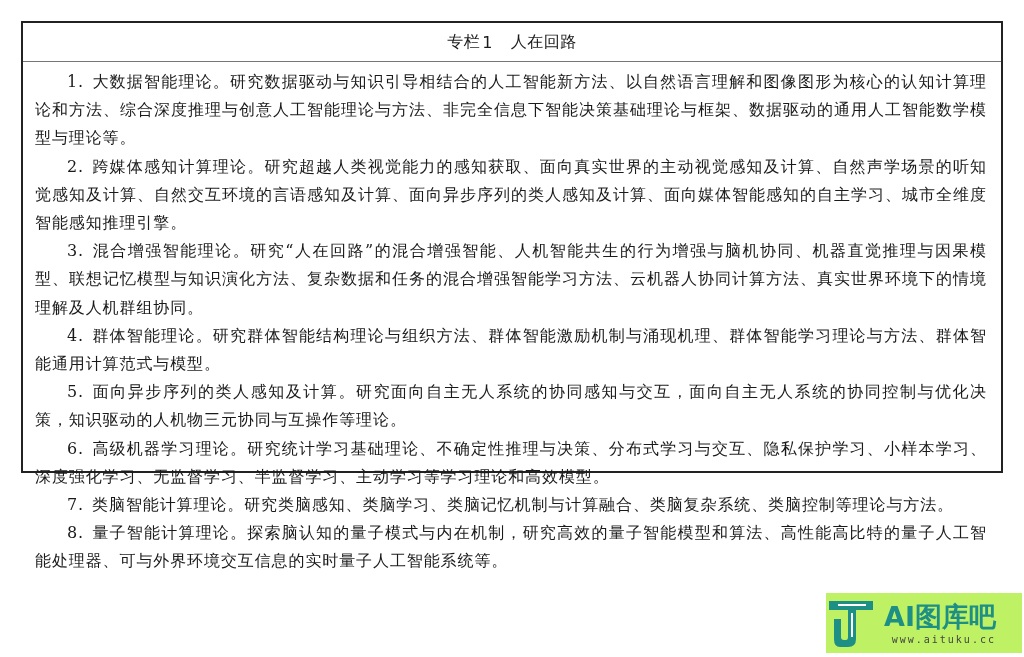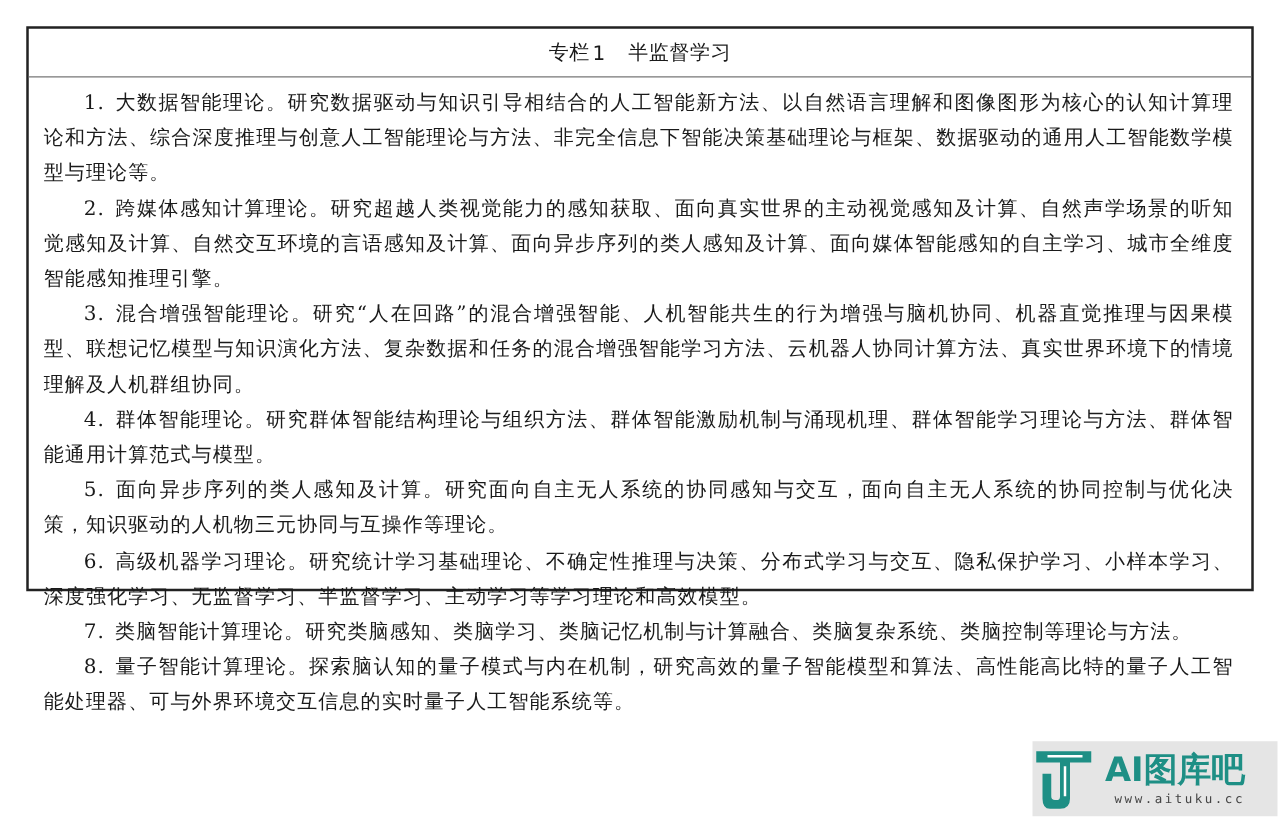--- a/index.html
+++ b/index.html
@@ -9,36 +9,36 @@
          border: 2px solid #222; border-bottom-width: 2px; box-sizing: border-box; }
   .box-header { height: 38px; border-bottom: 1px solid #777; display: flex;
                 align-items: center; justify-content: center; font-size: 16px;
                 font-family: "DejaVu Sans", "Liberation Sans", sans-serif; letter-spacing: 0.5px; }
   .box-header .num { margin-left: 2px; margin-right: 18px; }
   .box-body { padding: 6px 14px 0 12px; }
   .para { font-size: 16px; line-height: 28.2px; text-indent: 2em; margin: 0;
           text-align: justify; letter-spacing: 0.9px; }
   .para .idx { margin-right: 8px; }
   .watermark { position: absolute; left: 826px; top: 593px; width: 196px; height: 60px;
-               background: #e5e5e5; display: flex; align-items: center; }
+               background: #bef264; display: flex; align-items: center; }
   .wm-logo { width: 50px; height: 56px; margin-right: 8px; }
   .wm-text { display: flex; flex-direction: column; align-items: flex-end; }
   .wm-title { font-family: "DejaVu Sans", "Liberation Sans", sans-serif; font-weight: bold;
               font-size: 27px; color: #1e8f85; line-height: 30px; letter-spacing: 0px; }
   .wm-url { font-family: "DejaVu Sans Mono", "Liberation Mono", monospace; font-size: 10px;
             color: #444; letter-spacing: 2px; margin-top: 2px; }
 </style>
 </head>
 <body>
 
 <div class="box">
   <div class="box-header">
     <span>专栏</span>
     <span class="num">1</span>
-    <span>半监督学习</span>
+    <span>人在回路</span>
   </div>
   <div class="box-body">
     <p class="para"><span class="idx">1.</span><span>大数据智能理论。研究数据驱动与知识引导相结合的人工智能新方法、以自然语言理解和图像图形为核心的认知计算理论和方法、综合深度推理与创意人工智能理论与方法、非完全信息下智能决策基础理论与框架、数据驱动的通用人工智能数学模型与理论等。</span></p>
     <p class="para"><span class="idx">2.</span><span>跨媒体感知计算理论。研究超越人类视觉能力的感知获取、面向真实世界的主动视觉感知及计算、自然声学场景的听知觉感知及计算、自然交互环境的言语感知及计算、面向异步序列的类人感知及计算、面向媒体智能感知的自主学习、城市全维度智能感知推理引擎。</span></p>
     <p class="para"><span class="idx">3.</span><span>混合增强智能理论。研究“人在回路”的混合增强智能、人机智能共生的行为增强与脑机协同、机器直觉推理与因果模型、联想记忆模型与知识演化方法、复杂数据和任务的混合增强智能学习方法、云机器人协同计算方法、真实世界环境下的情境理解及人机群组协同。</span></p>
     <p class="para"><span class="idx">4.</span><span>群体智能理论。研究群体智能结构理论与组织方法、群体智能激励机制与涌现机理、群体智能学习理论与方法、群体智能通用计算范式与模型。</span></p>
     <p class="para"><span class="idx">5.</span><span>面向异步序列的类人感知及计算。研究面向自主无人系统的协同感知与交互，面向自主无人系统的协同控制与优化决策，知识驱动的人机物三元协同与互操作等理论。</span></p>
     <p class="para"><span class="idx">6.</span><span>高级机器学习理论。研究统计学习基础理论、不确定性推理与决策、分布式学习与交互、隐私保护学习、小样本学习、深度强化学习、无监督学习、半监督学习、主动学习等学习理论和高效模型。</span></p>
     <p class="para"><span class="idx">7.</span><span>类脑智能计算理论。研究类脑感知、类脑学习、类脑记忆机制与计算融合、类脑复杂系统、类脑控制等理论与方法。</span></p>
     <p class="para"><span class="idx">8.</span><span>量子智能计算理论。探索脑认知的量子模式与内在机制，研究高效的量子智能模型和算法、高性能高比特的量子人工智能处理器、可与外界环境交互信息的实时量子人工智能系统等。</span></p>

